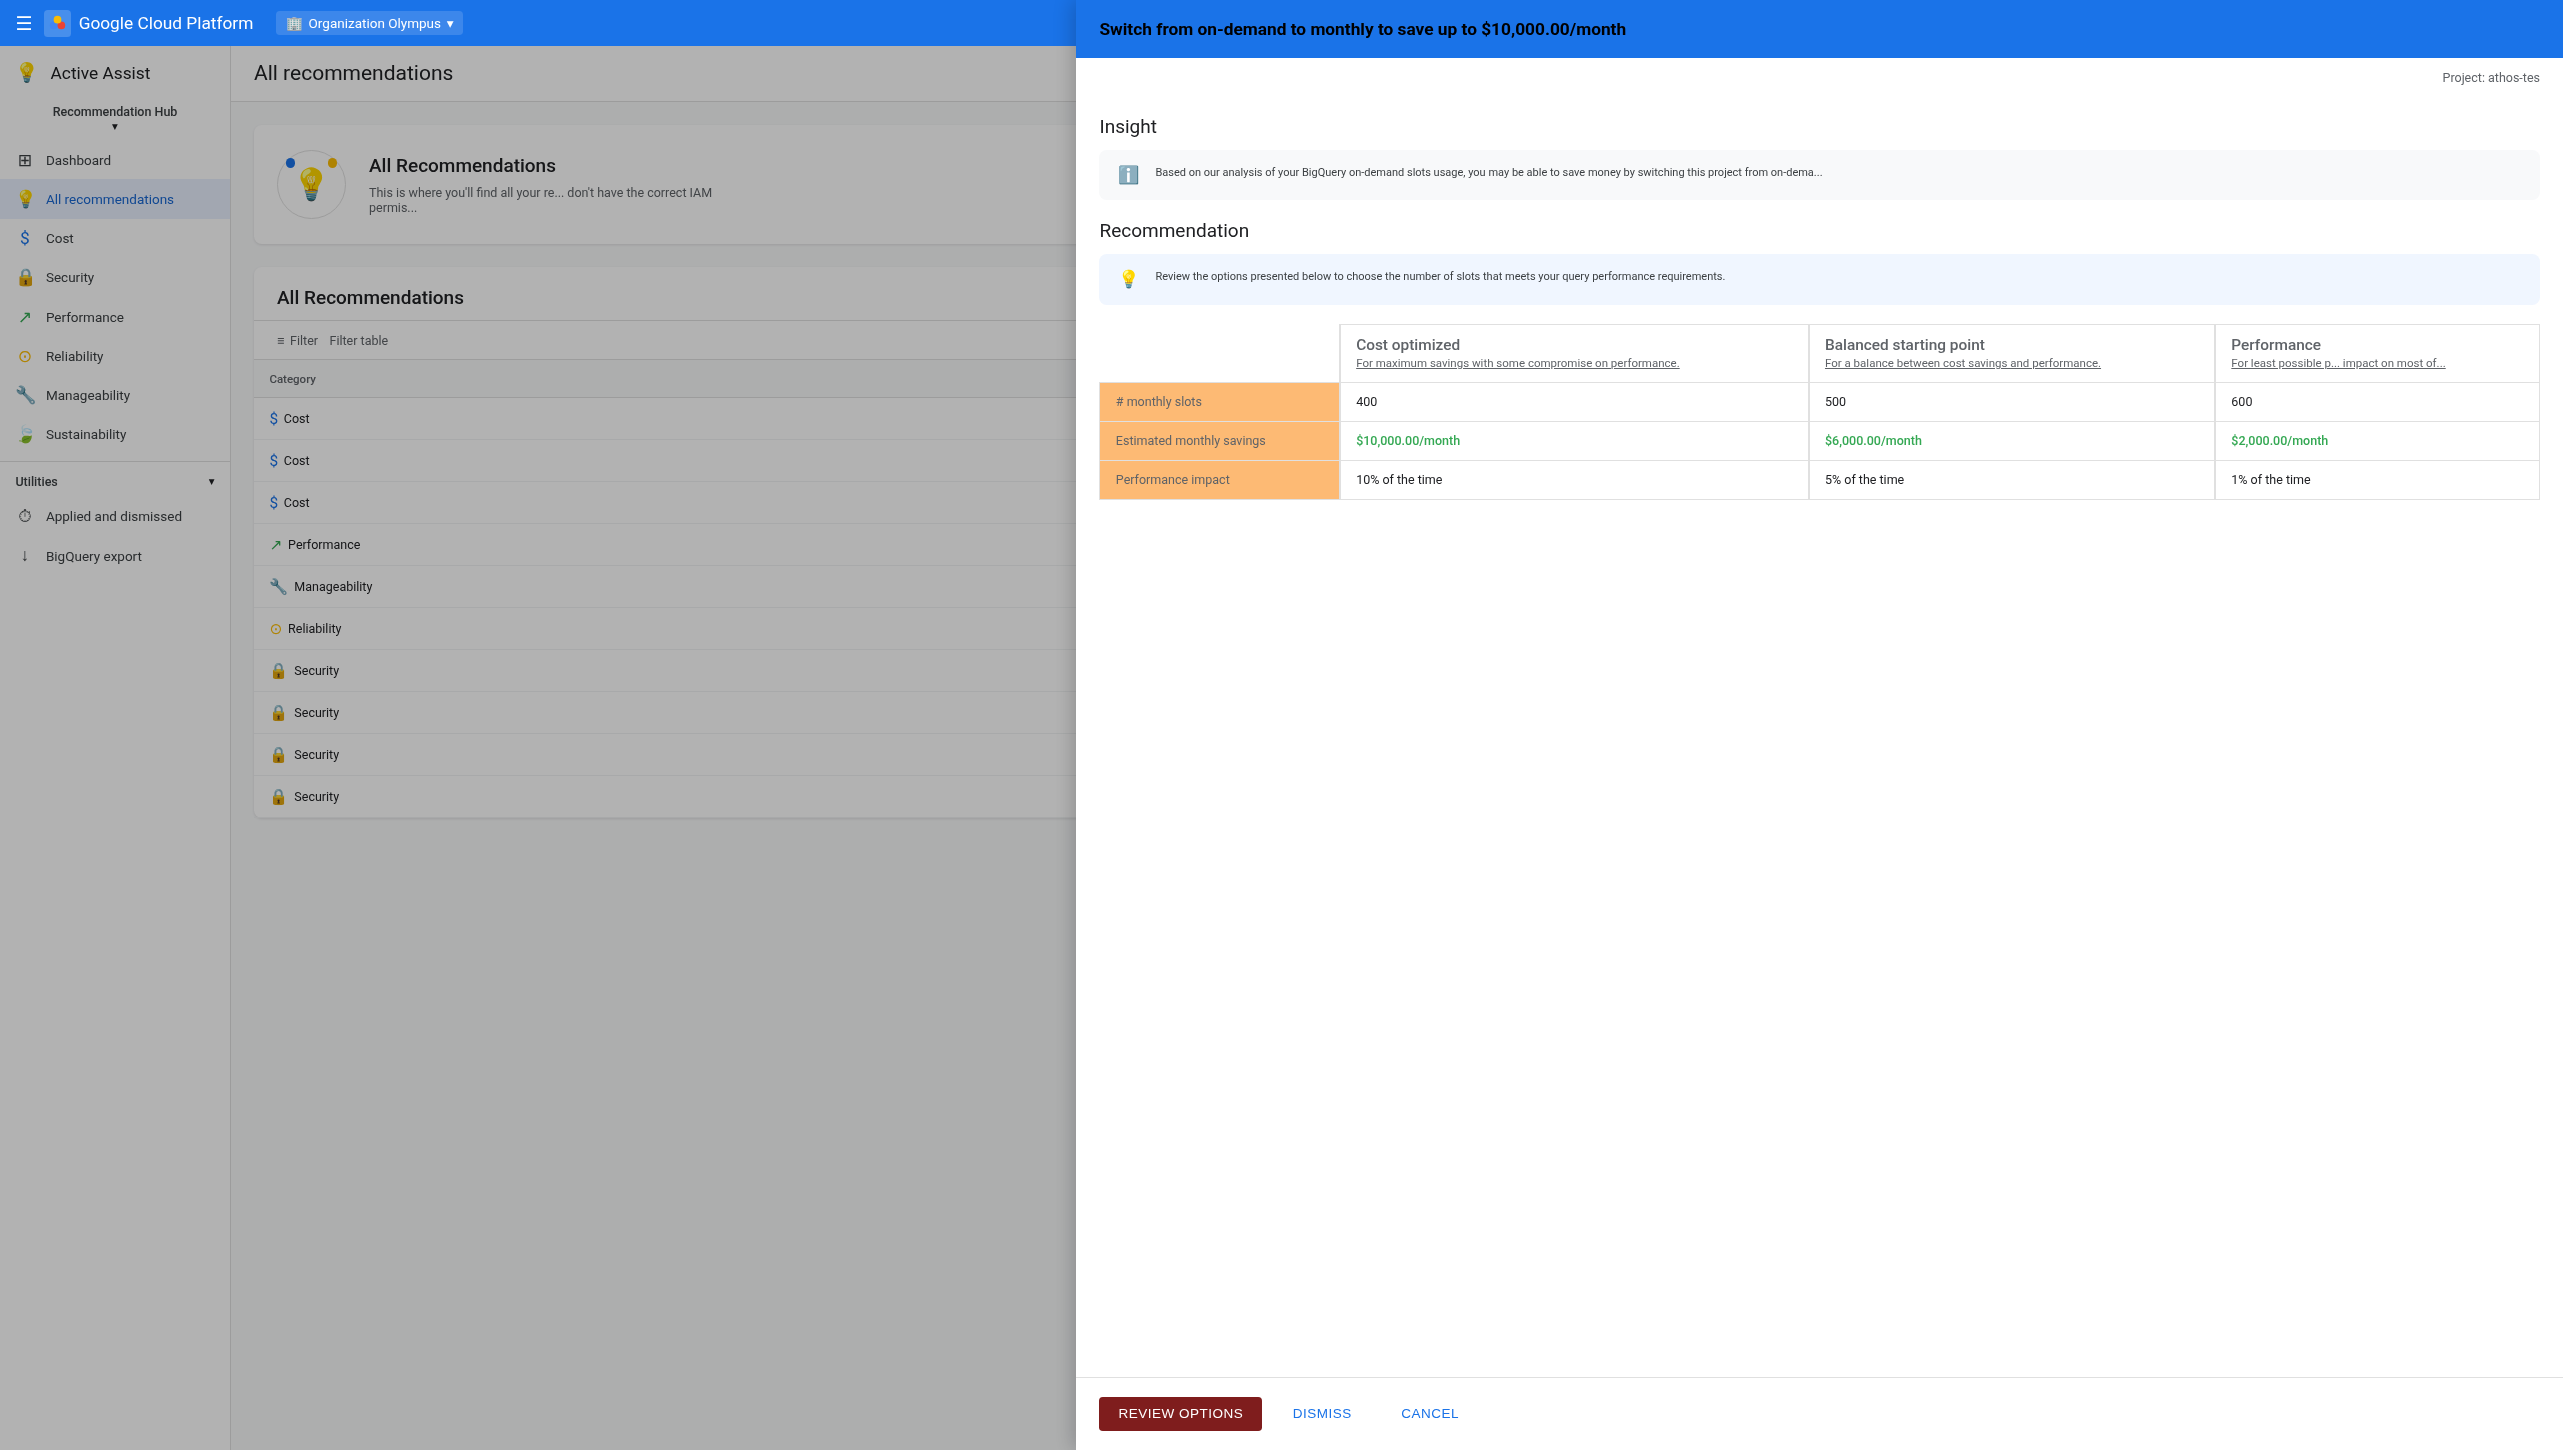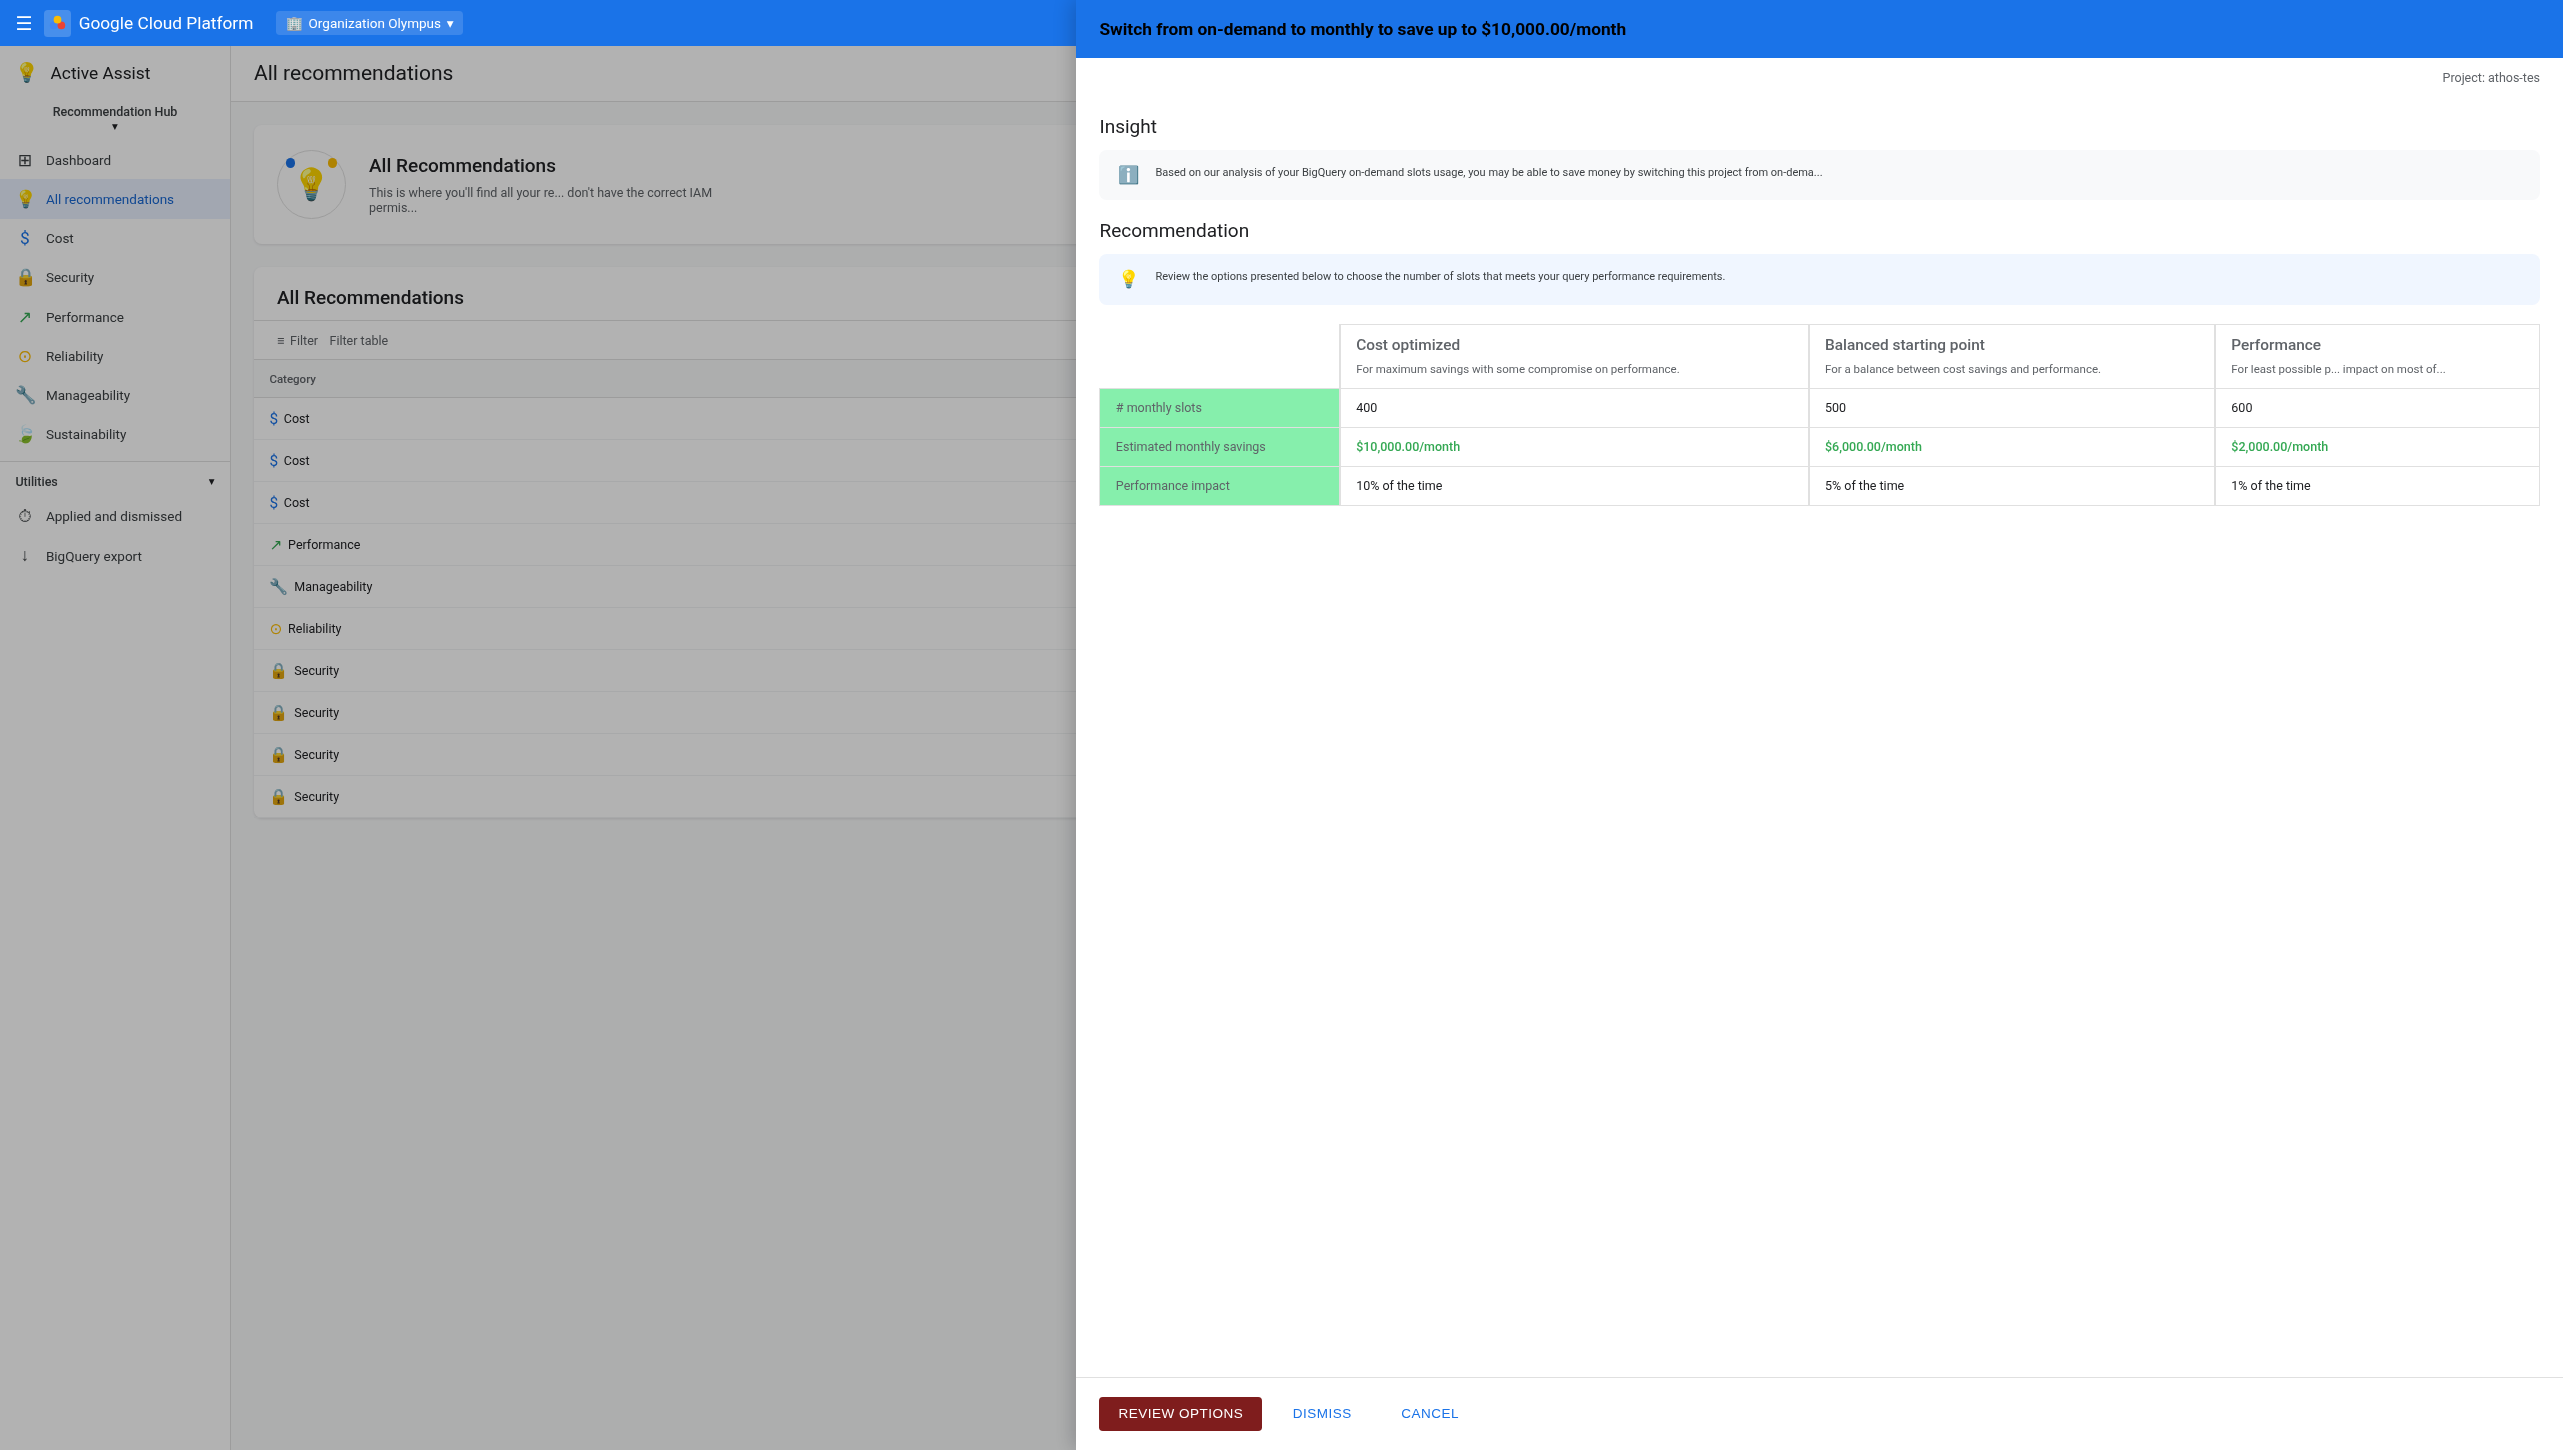--- a/index.html
+++ b/index.html
@@ -96,22 +96,22 @@
 
     .rec-section-title { font-size: 19px; font-weight: 400; padding: 0 23px 11.5px; }
 
     .rec-insight-box { margin: 0 23px 19px; background: #f0f6ff; border-radius: 7.7px; padding: 15.4px 19px; display: flex; gap: 15.4px; align-items: flex-start; }
     .rec-insight-icon { font-size: 17.3px; color: #fbbc04; flex-shrink: 0; }
 
     .comparison-table { margin: 0 23px; border-collapse: collapse; width: calc(100% - 46px); }
     .comparison-table th, .comparison-table td { padding: 11.5px 15.4px; font-size: 12.5px; border: 1px solid #e0e0e0; vertical-align: top; }
     .comparison-table .empty-cell { background: white; border-top: none; border-left: none; }
     .comparison-table .col-header { font-size: 15.4px; font-weight: 500; background: white; }
-    .comparison-table .col-subtext { font-size: 11.5px; color: #5f6368; font-weight: 400; margin-top: 8px; }
-    .comparison-table .row-label { font-size: 12.5px; color: #5f6368; background: #86efac; }
+    .comparison-table .col-subtext { font-size: 11.5px; color: #5f6368; font-weight: 400; margin-top: 2px; text-decoration: underline; }
+    .comparison-table .row-label { font-size: 12.5px; color: #5f6368; background: #fdba74; }
     .comparison-table .savings { color: #34a853; font-weight: 500; }
     .comparison-table .divider-col { border-left: 2.9px solid #e0e0e0; }
 
     .overlay-footer { padding: 19px 23px; border-top: 1px solid #e0e0e0; display: flex; gap: 11.5px; align-items: center; background: white; }
     .btn-review { background: #7f1d1d; color: white; border: none; padding: 9.6px 19px; border-radius: 3.8px; font-size: 13.5px; font-weight: 500; cursor: pointer; letter-spacing: 0.5px; }
     .btn-dismiss { background: transparent; color: #1a73e8; border: none; padding: 9.6px 19px; font-size: 13.5px; font-weight: 500; cursor: pointer; letter-spacing: 0.5px; }
     .btn-cancel { background: transparent; color: #1a73e8; border: none; padding: 9.6px 19px; font-size: 13.5px; font-weight: 500; cursor: pointer; letter-spacing: 0.5px; }
 
     .chevron { font-size: 11.5px; }
     .info-icon { font-size: 13.5px; color: #5f6368; cursor: help; }

